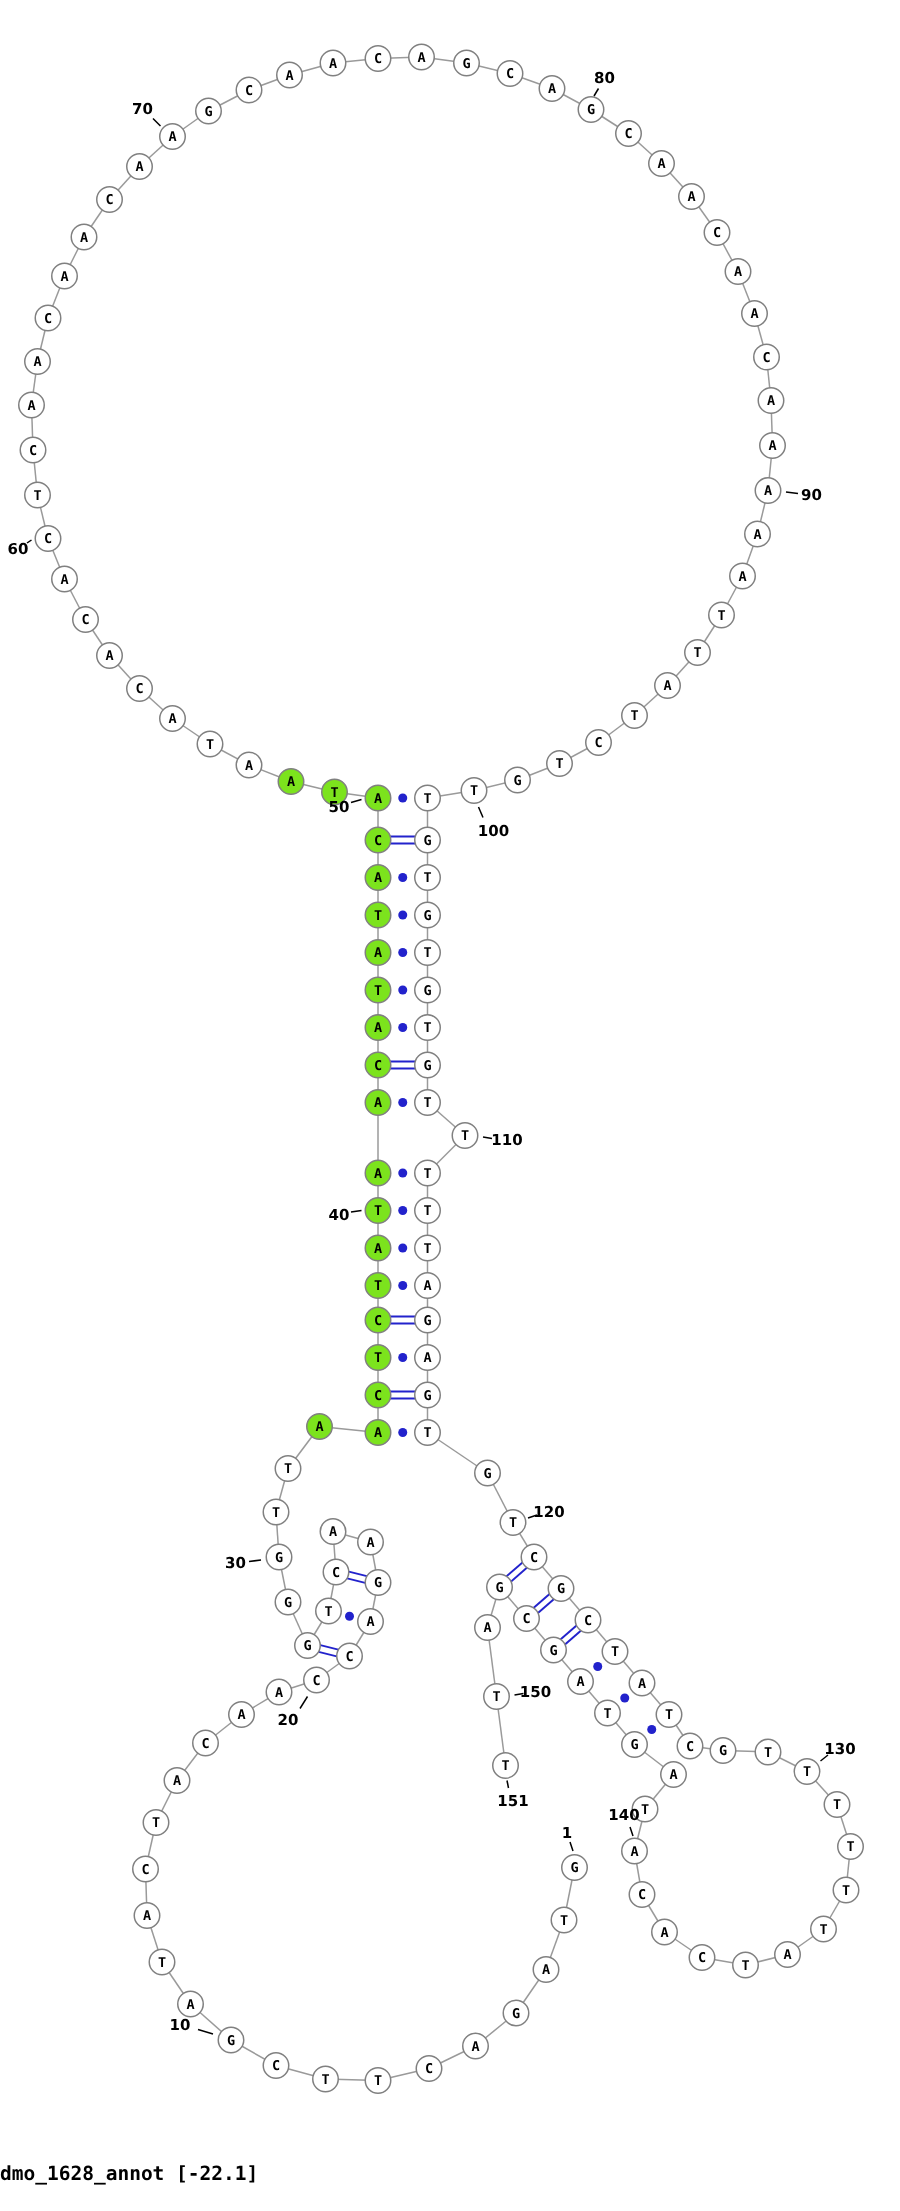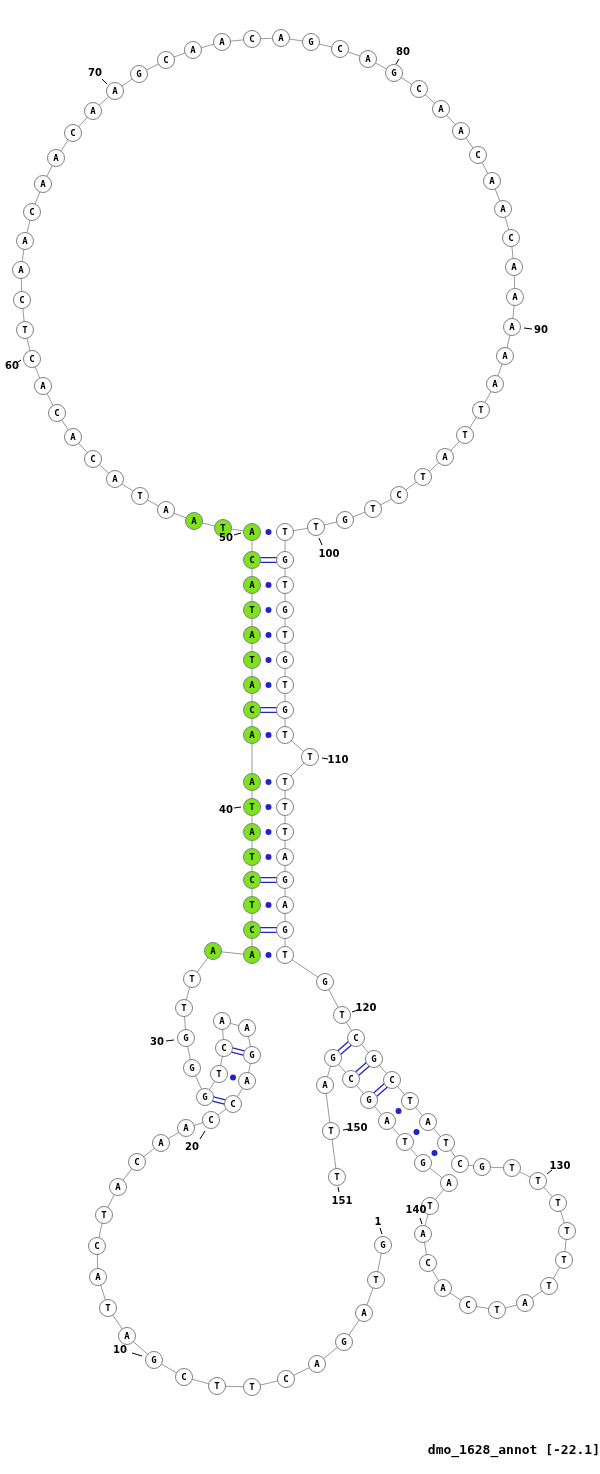--- a/index.html
+++ b/index.html
@@ -1,19 +1,19 @@
 <!DOCTYPE html>
 <html><head>
 <meta charset="utf-8">
 <style>
   html,body{margin:0;padding:0;background:#ffffff;}
   #canvas{position:relative;width:600px;height:1474px;background:#ffffff;overflow:hidden;
           font-family:"DejaVu Sans Mono", monospace;}
   #plot{position:absolute;left:0;top:0;}
-  #title{position:absolute;left:0;top:1442px;width:600px;text-align:right;
+  #title{position:absolute;left:0;top:1442px;width:600px;text-align:left;
          font-family:"DejaVu Sans Mono", monospace;font-weight:bold;font-size:13px;color:#000;}
 </style>
 </head>
 <body>
 
 <div id="canvas">
   <svg id="plot" width="600" height="1474" viewBox="0 0 600 1474">
       <line x1="383" y1="1245" x2="376" y2="1280" stroke="#9a9a9a" stroke-width="1"></line>
       <line x1="376" y1="1280" x2="364" y2="1313" stroke="#9a9a9a" stroke-width="1"></line>
       <line x1="364" y1="1313" x2="344" y2="1342" stroke="#9a9a9a" stroke-width="1"></line>

